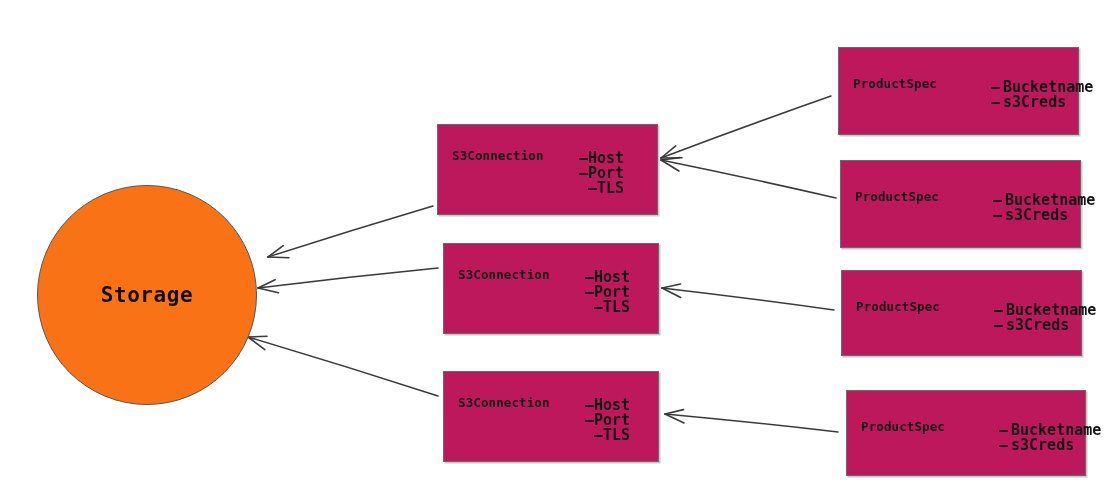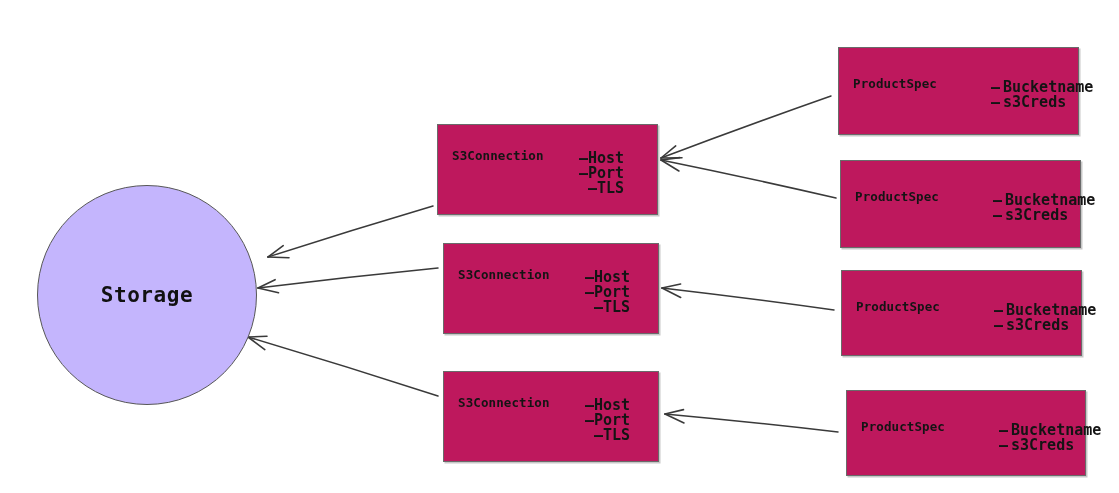--- a/index.html
+++ b/index.html
@@ -54,21 +54,21 @@
 
   .s3-box .node-attrs { left: 138px; text-align: right; }
   .ps-box .node-attrs { left: 152px; top: 32px; }
   .ps-box .node-title { top: 28px; }
 
   .circle-node {
     position: absolute;
     box-sizing: border-box;
     border: 1.5px solid #575757;
     border-radius: 50%;
-    background: #c4b5fd;
+    background: #f97316;
     display: flex;
     align-items: center;
     justify-content: center;
   }
   .circle-label {
     font-size: 21px;
     font-weight: 700;
     color: #111111;
     letter-spacing: 0.6px;
   }

